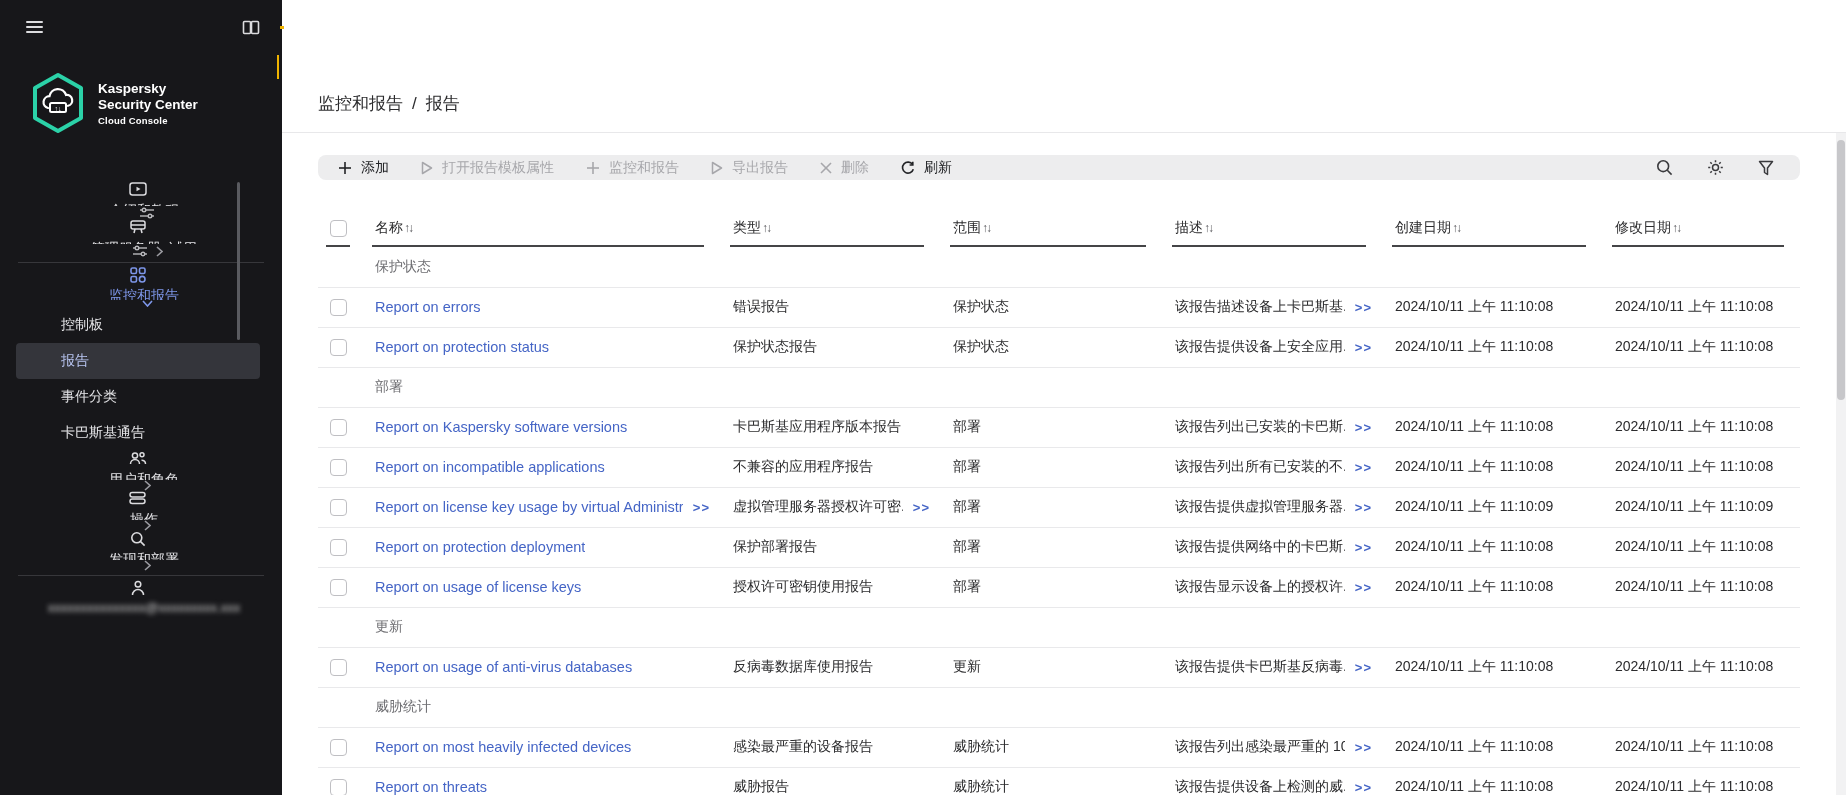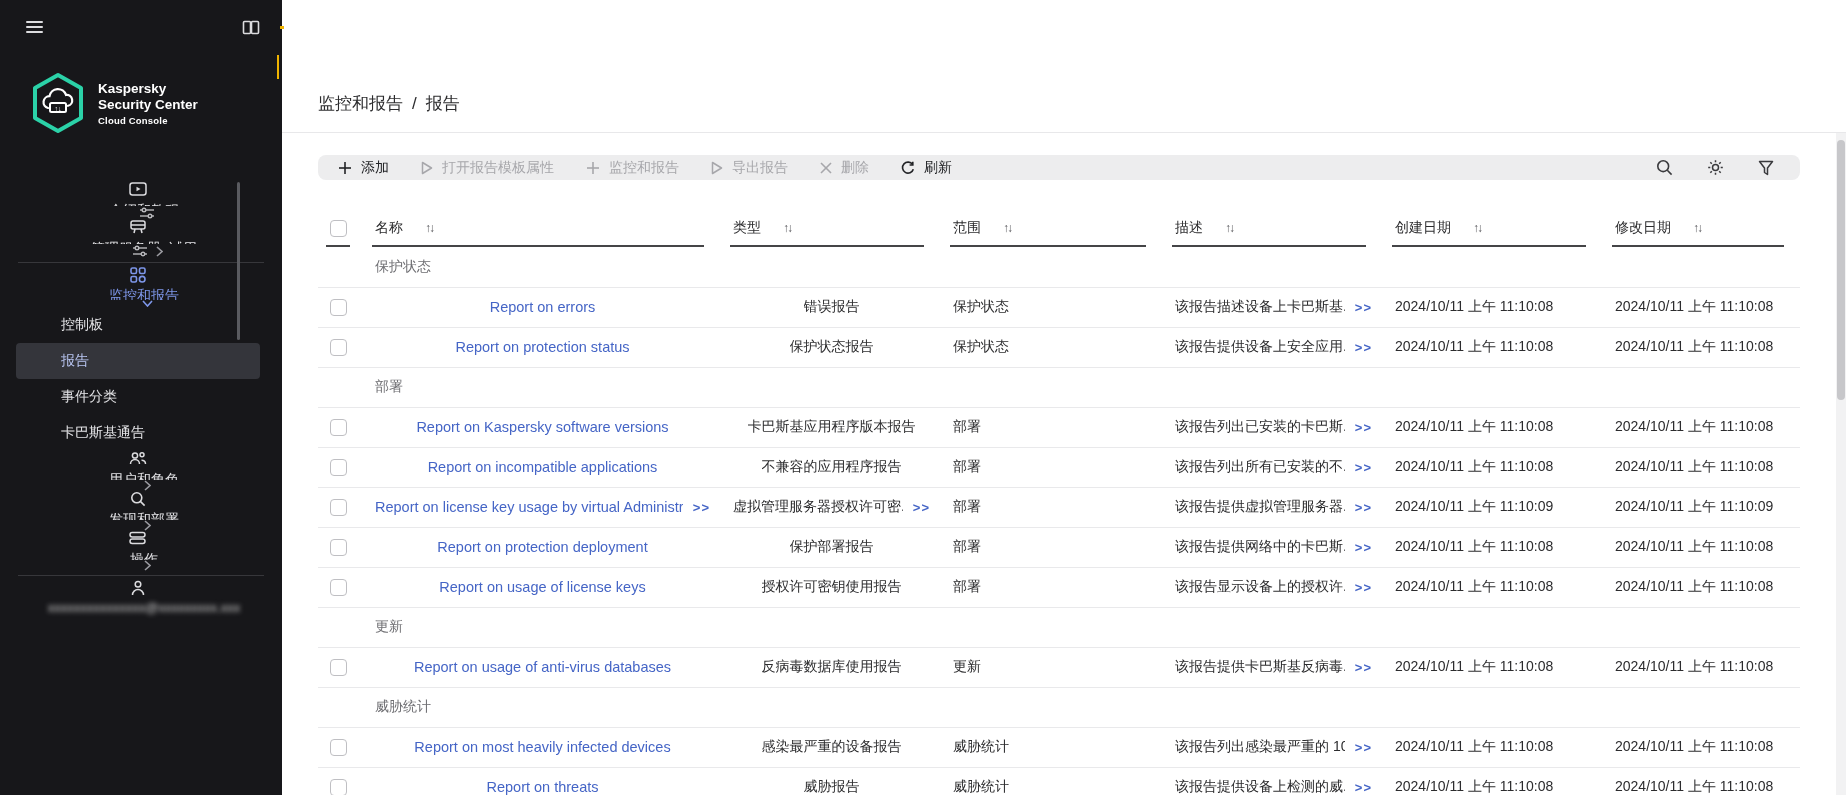--- a/index.html
+++ b/index.html
@@ -58,38 +58,38 @@
   .tb-right { margin-left:auto; display:flex; align-items:center; gap:34px; padding-right:6px; }
   .tb-icon { cursor:pointer; display:flex; }
 
   
   .tbl-wrap { position:absolute; left:36px; top:209px; width:1482px; }
   table { border-collapse:collapse; table-layout:fixed; width:1482px; }
   col.c1{width:44px;} col.c2{width:358px;} col.c3{width:220px;} col.c4{width:222px;}
   col.c5{width:220px;} col.c6{width:220px;} col.c7{width:198px;}
   thead th { height:38px; text-align:left; vertical-align:middle; font-weight:normal;
              font-size:14px; color:#2c2c2e; position:relative; padding:0 0 0 13px; }
-  thead th .hwrap { display:flex; align-items:center; gap:22px; cursor:pointer; }
+  thead th .hwrap { display:flex; align-items:center; gap:1px; cursor:pointer; }
   thead th .sort { color:#5a5a5e; font-size:12px; letter-spacing:-2px; }
   thead th .hline { position:absolute; left:10px; right:16px; bottom:0; border-bottom:2px solid #454547; }
   thead th.th-check { padding-left:12px; }
   thead th.th-check .hline { left:8px; right:auto; width:24px; }
 
   tbody tr { height:40px; border-top:1px solid #e9e9eb; }
   tbody tr:first-child { border-top:none; }
   td { vertical-align:middle; font-size:14px; color:#2c2c2e; padding:0 10px 0 13px;
        white-space:nowrap; overflow:hidden; }
   td.c-check { padding-left:12px; overflow:visible; }
   .cb { display:inline-block; width:17px; height:17px; border:1.5px solid #bfbfc3;
         border-radius:4px; background:#fff; cursor:pointer; vertical-align:middle; }
   .group-label { color:#6e6e72; }
   a.lnk { color:#4565c6; text-decoration:none; font-size:14.5px; cursor:pointer; }
   a.more { color:#4565c6; text-decoration:none; font-size:13px; font-weight:bold;
            letter-spacing:1px; margin-left:10px; cursor:pointer; }
-  .cellflex { display:flex; align-items:center;justify-content:center; }
+  .cellflex { display:flex; align-items:center; }
   .cellflex .txt { overflow:hidden; text-overflow:clip; }
 </style>
 </head>
 <body>
 
 <div class="sidebar">
   <div class="sb-top">
     <div class="hamburger">
         <i></i>
         <i></i>
@@ -199,40 +199,40 @@
         </span>
       <span class="lbl">用户和角色</span>
       <span class="trail">
           <svg width="7" height="11" viewBox="0 0 7 11" fill="none" stroke="#9a9aa0" stroke-width="1.6">
             <polyline points="1,1 6,5.5 1,10"></polyline>
           </svg>
         </span>
     </div>
     <div class="itm itm-main">
       <span class="ic">
+        <svg width="17" height="14" viewBox="0 0 17 14" fill="none" stroke="#dcdcdf" stroke-width="1.5">
+          <rect x="1" y="1.5" width="15" height="4.5" rx="2.2"></rect>
+            <rect x="1" y="8" width="15" height="4.5" rx="2.2"></rect>
+        </svg>
+        </span>
+      <span class="lbl">操作</span>
+      <span class="trail">
+          <svg width="7" height="11" viewBox="0 0 7 11" fill="none" stroke="#9a9aa0" stroke-width="1.6">
+            <polyline points="1,1 6,5.5 1,10"></polyline>
+          </svg>
+        </span>
+    </div>
+    <div class="itm itm-main">
+      <span class="ic">
         <svg width="16" height="16" viewBox="0 0 16 16" fill="none" stroke="#dcdcdf" stroke-width="1.6">
           <circle cx="6.8" cy="6.8" r="5"></circle>
             <line x1="10.6" y1="10.6" x2="14.6" y2="14.6"></line>
         </svg>
         </span>
       <span class="lbl">发现和部署</span>
-      <span class="trail">
-          <svg width="7" height="11" viewBox="0 0 7 11" fill="none" stroke="#9a9aa0" stroke-width="1.6">
-            <polyline points="1,1 6,5.5 1,10"></polyline>
-          </svg>
-        </span>
-    </div>
-    <div class="itm itm-main">
-      <span class="ic">
-        <svg width="17" height="14" viewBox="0 0 17 14" fill="none" stroke="#dcdcdf" stroke-width="1.5">
-          <rect x="1" y="1.5" width="15" height="4.5" rx="2.2"></rect>
-            <rect x="1" y="8" width="15" height="4.5" rx="2.2"></rect>
-        </svg>
-        </span>
-      <span class="lbl">操作</span>
       <span class="trail">
           <svg width="7" height="11" viewBox="0 0 7 11" fill="none" stroke="#9a9aa0" stroke-width="1.6">
             <polyline points="1,1 6,5.5 1,10"></polyline>
           </svg>
         </span>
     </div>
     <div class="sb-div"></div>
 
     <div class="itm itm-main account-row">
       <span class="ic">

